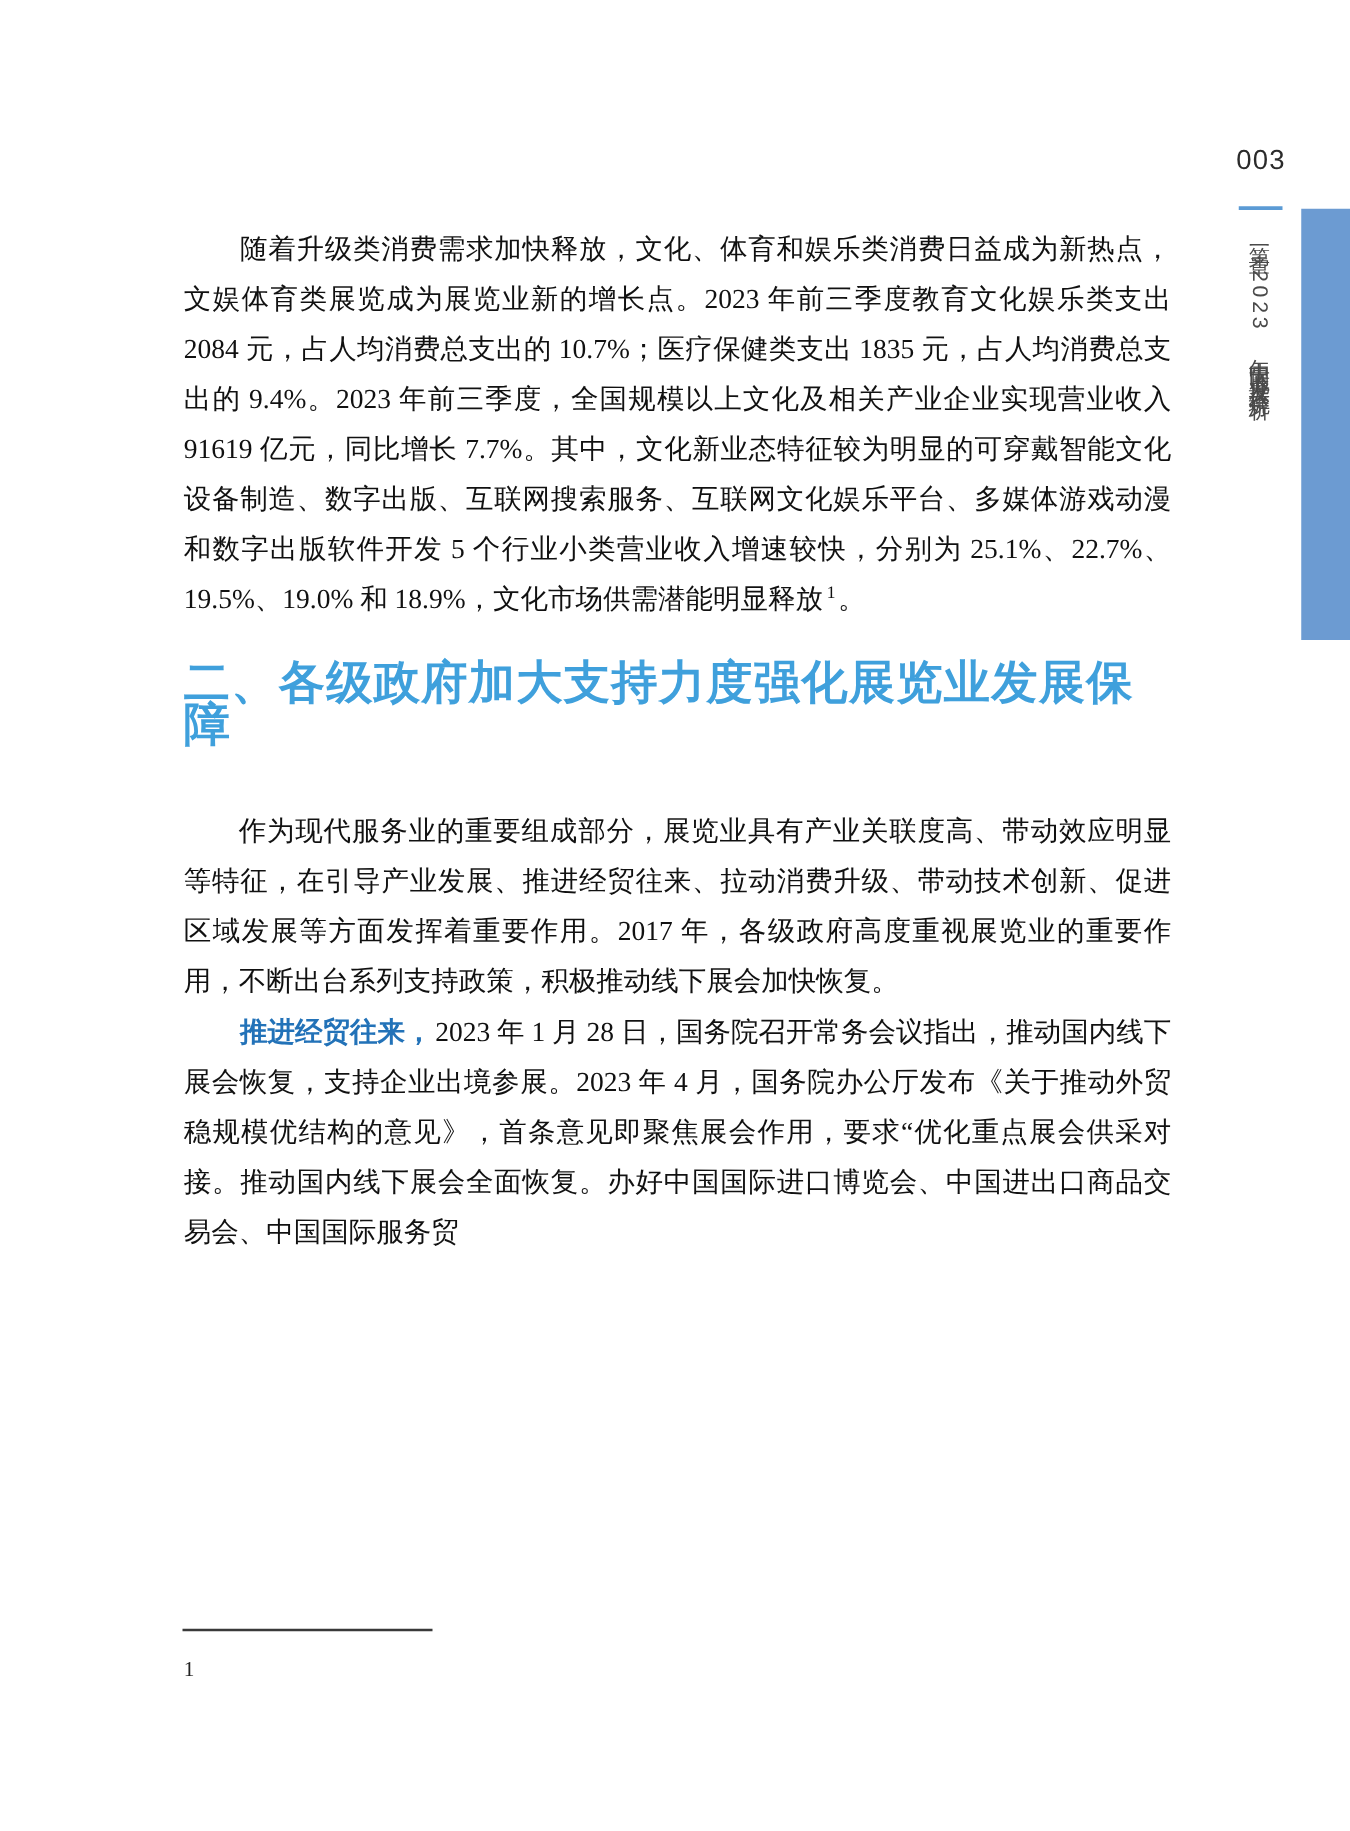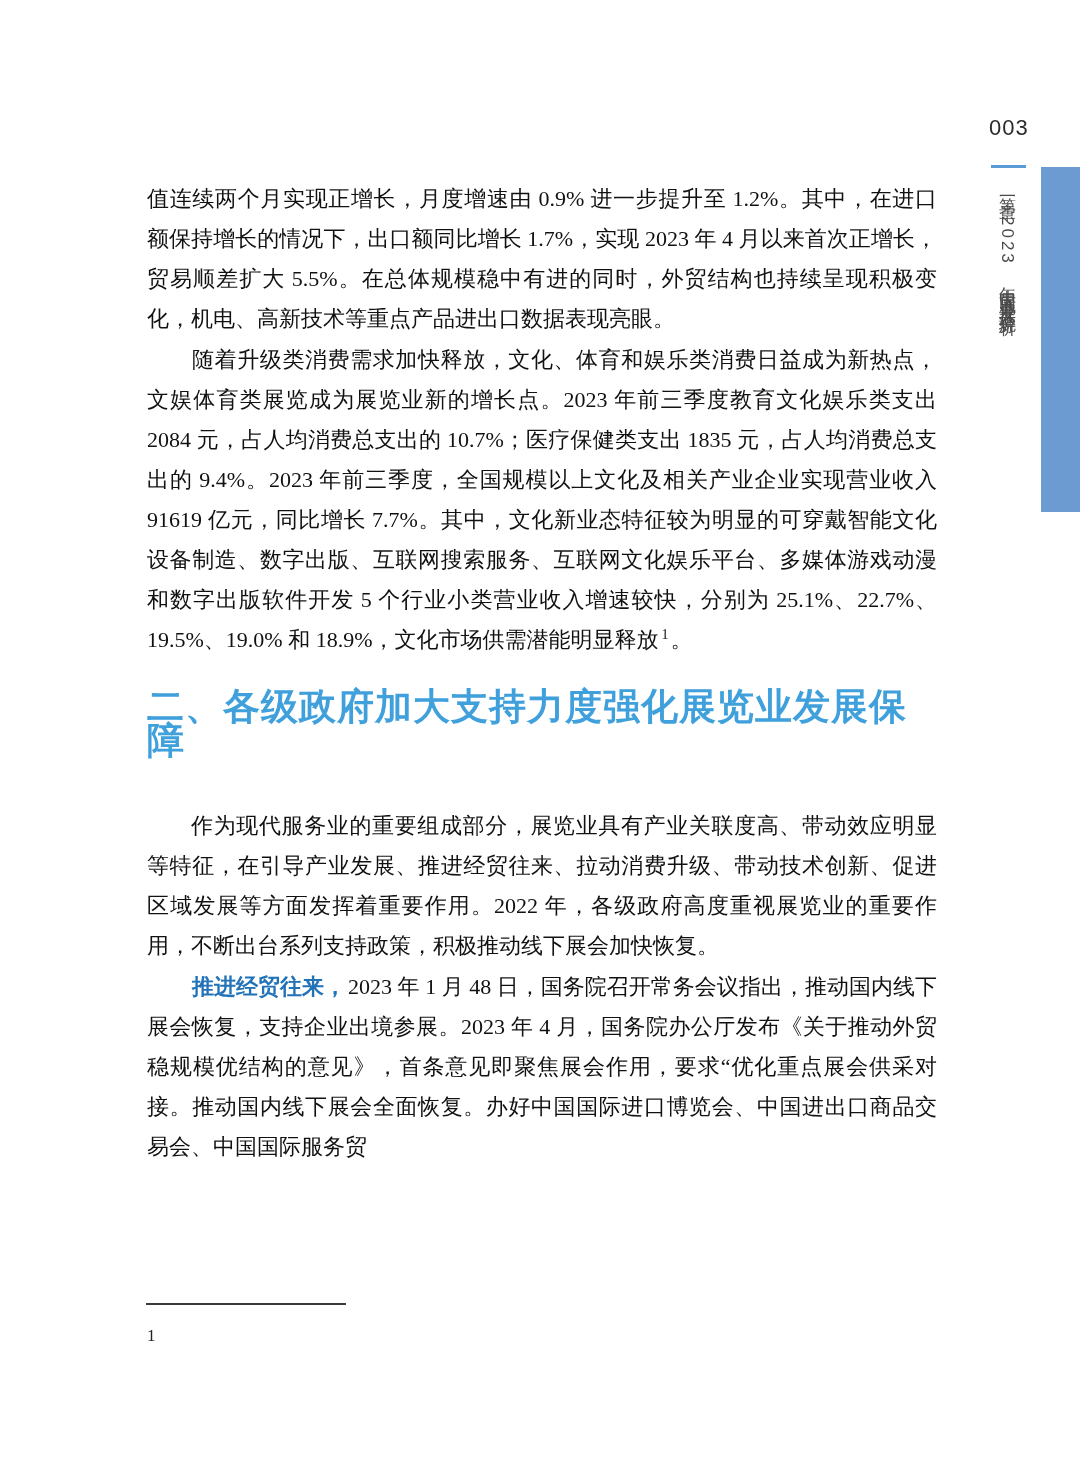--- a/index.html
+++ b/index.html
@@ -117,29 +117,28 @@
 <div class="page-number">003</div>
 <div class="chapter-dash"></div>
 <div class="chapter-vertical">
   <span>第一章</span>
   <span class="chapter-title-part">2023 年中国展览业发展环境分析</span>
 </div>
 <div class="accent-bar"></div>
 
 <div class="content">
 
-  <p class="body-par">值连续两个月实现正增长，月度增速由 0.9% 进一步提升至 1.2%。其中，在进口额保持增长的情况下，出口额同比增长 1.7%，实现 2023 年 4 月以来首次正增长，贸易顺差扩大 5.5%。在总体规模稳中有进的同时，外贸结构也持续呈现积极变化，机电、高新技术等重点产品进出口数据表现亮眼。</p>
 
 
   <p class="body-par indent"><span>随着升级类消费需求加快释放，文化、体育和娱乐类消费日益成为新热点，文娱体育类展览成为展览业新的增长点。2023 年前三季度教育文化娱乐类支出 2084 元，占人均消费总支出的 10.7%；医疗保健类支出 1835 元，占人均消费总支出的 9.4%。2023 年前三季度，全国规模以上文化及相关产业企业实现营业收入 91619 亿元，同比增长 7.7%。其中，文化新业态特征较为明显的可穿戴智能文化设备制造、数字出版、互联网搜索服务、互联网文化娱乐平台、多媒体游戏动漫和数字出版软件开发 5 个行业小类营业收入增速较快，分别为 25.1%、22.7%、19.5%、19.0% 和 18.9%，文化市场供需潜能明显释放</span><sup class="fn-ref">1</sup><span>。</span></p>
 
   <h2 class="section-heading">二、各级政府加大支持力度强化展览业发展保障</h2>
 
-  <p class="body-par indent">作为现代服务业的重要组成部分，展览业具有产业关联度高、带动效应明显等特征，在引导产业发展、推进经贸往来、拉动消费升级、带动技术创新、促进区域发展等方面发挥着重要作用。2022 年，各级政府高度重视展览业的重要作用，不断出台系列支持政策，积极推动线下展会加快恢复。</p>
+  <p class="body-par indent">作为现代服务业的重要组成部分，展览业具有产业关联度高、带动效应明显等特征，在引导产业发展、推进经贸往来、拉动消费升级、带动技术创新、促进区域发展等方面发挥着重要作用。2017 年，各级政府高度重视展览业的重要作用，不断出台系列支持政策，积极推动线下展会加快恢复。</p>
 
-  <p class="body-par indent"><span class="lead-blue">推进经贸往来，</span><span>2023 年 1 月 48 日，国务院召开常务会议指出，推动国内线下展会恢复，支持企业出境参展。2023 年 4 月，国务院办公厅发布《关于推动外贸稳规模优结构的意见》，首条意见即聚焦展会作用，要求“优化重点展会供采对接。推动国内线下展会全面恢复。办好中国国际进口博览会、中国进出口商品交易会、中国国际服务贸</span></p>
+  <p class="body-par indent"><span class="lead-blue">推进经贸往来，</span><span>2023 年 1 月 28 日，国务院召开常务会议指出，推动国内线下展会恢复，支持企业出境参展。2023 年 4 月，国务院办公厅发布《关于推动外贸稳规模优结构的意见》，首条意见即聚焦展会作用，要求“优化重点展会供采对接。推动国内线下展会全面恢复。办好中国国际进口博览会、中国进出口商品交易会、中国国际服务贸</span></p>
 
 </div>
 
 <div class="footnote-sep"></div>
 <div class="footnote">
   <span class="fn-marker">1</span>
 </div>
 
 </body></html>

